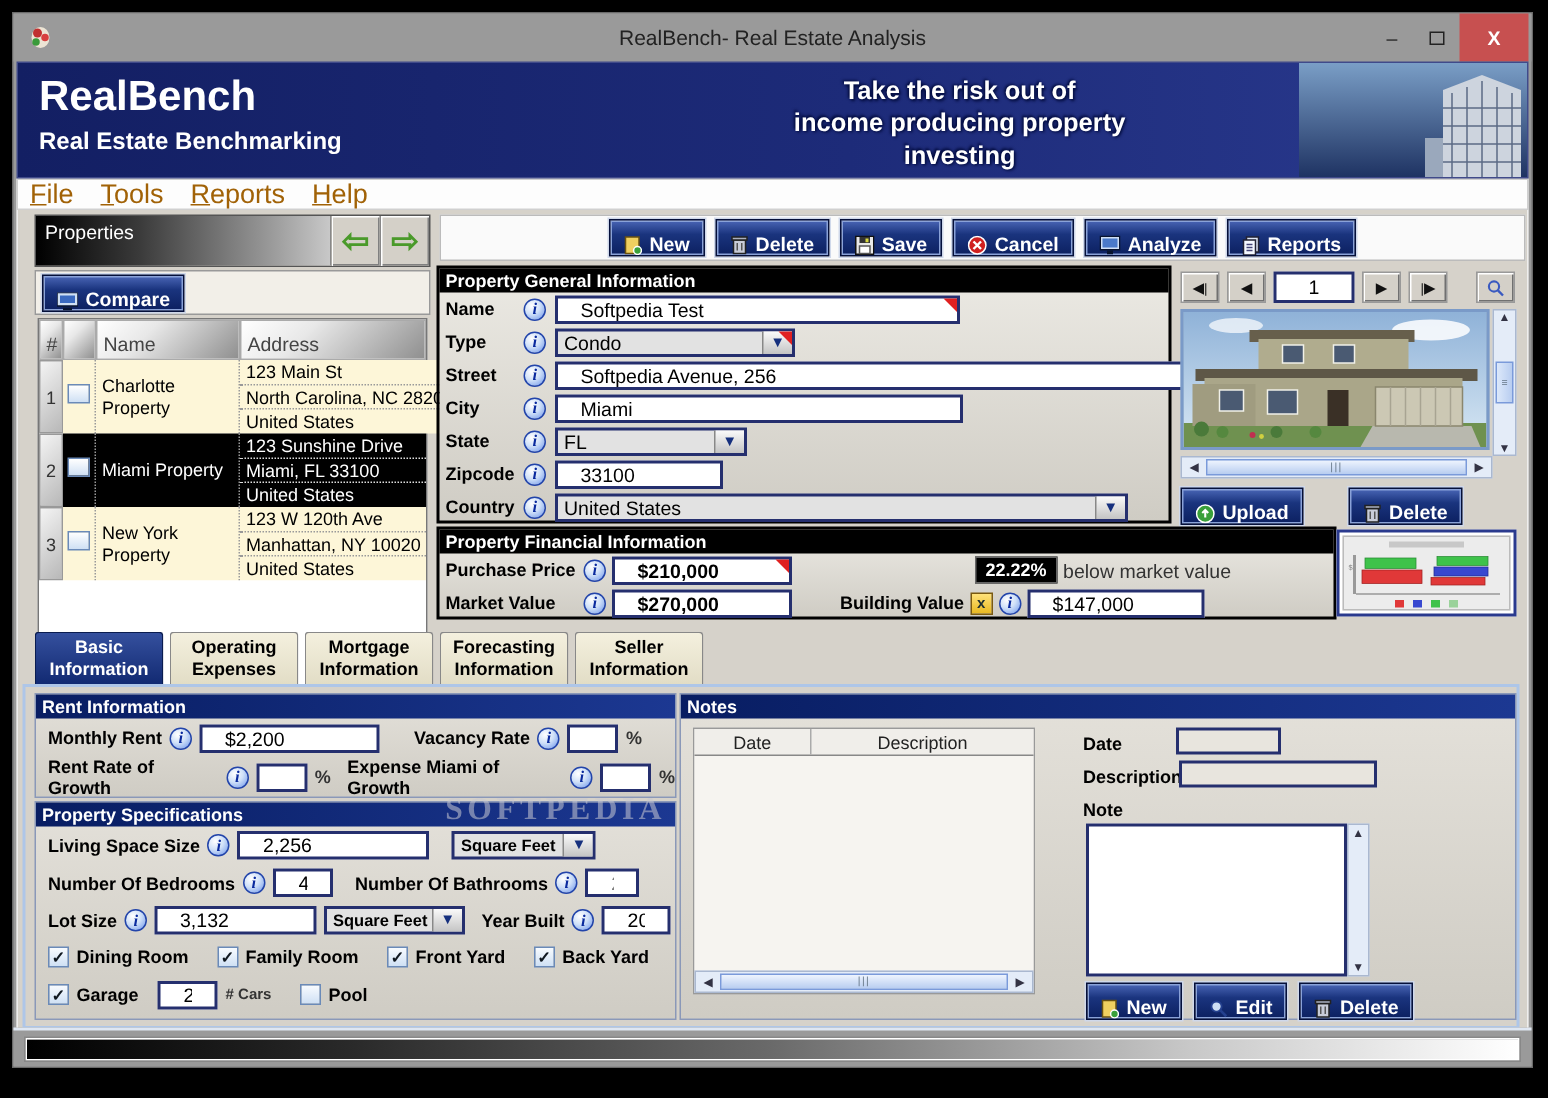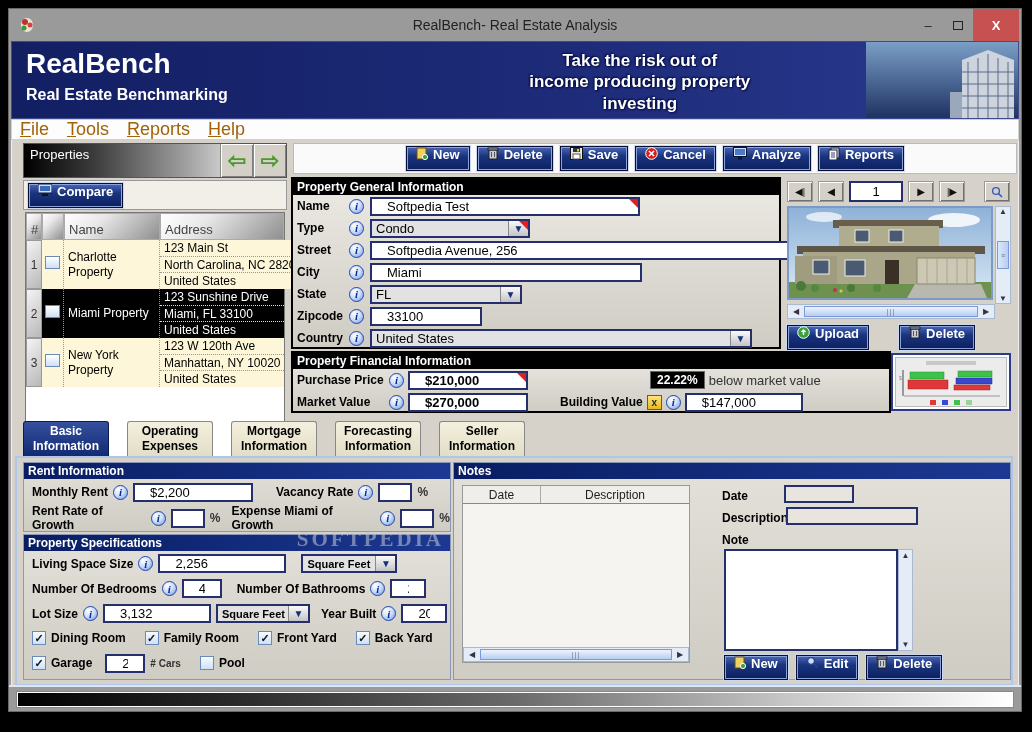--- a/index.html
+++ b/index.html
@@ -40,21 +40,21 @@
   .pt-chk{width:15px;height:13px;background:linear-gradient(#ffffff,#cfe0f4);border:1px solid #6a8ab8;}
   .pt-namecell{width:96px;flex:0 0 96px;background:#fdf6d8;border-right:1px dotted #999;display:flex;align-items:center;padding-left:4px;line-height:1.2;}
   .pt-addrcell{flex:1;background:#fdf6d8;display:flex;flex-direction:column;}
   .pt-addrline{flex:1;display:flex;align-items:center;padding-left:4px;border-bottom:1px dotted #999;white-space:nowrap;overflow:hidden;}
   .pt-addrline:last-child{border-bottom:none;}
   .pt-row.selected .pt-chkcell,.pt-row.selected .pt-namecell,.pt-row.selected .pt-addrcell{background:#000;color:#fff;}
   .pt-row.selected .pt-addrline{border-bottom-color:#ddd;}
   .pt-filler{flex:1;background:#fff;}
   
   .toolbar-strip{left:281px;top:3px;width:724px;height:31px;background:#fafafa;border:1px solid #bbb;display:flex;align-items:center;gap:7px;padding-left:112px;}
-  .btn-navy{display:inline-flex;align-items:flex-start;justify-content:center;gap:5px;background:linear-gradient(180deg,#4a66b6 0%,#1a347e 40%,#0c2060 100%);border:1px solid #05103a;box-shadow:inset 0 0 0 1px #8aa2d8,0 0 0 1px #cfd8ea;color:#fff;font-weight:bold;font-size:13px;padding:0 9px;height:25px;white-space:nowrap;cursor:default;}
+  .btn-navy{display:inline-flex;align-items:flex-end;justify-content:center;gap:5px;background:linear-gradient(180deg,#4a66b6 0%,#1a347e 40%,#0c2060 100%);border:1px solid #05103a;box-shadow:inset 0 0 0 1px #8aa2d8,0 0 0 1px #cfd8ea;color:#fff;font-weight:bold;font-size:13px;padding:0 9px;height:25px;white-space:nowrap;cursor:default;}
   .btn-navy svg{flex:0 0 auto;}
   
   .panel-black{border:2px solid #000;background:linear-gradient(180deg,#eceae4,#cfccc4);}
   .hdr-black{background:#000;color:#fff;font-weight:bold;font-size:12px;height:16px;line-height:16px;padding-left:4px;}
   .hdr-navy{background:linear-gradient(90deg,#081d62,#1c3892);color:#fff;font-weight:bold;font-size:12px;height:16px;line-height:16px;padding-left:4px;position:relative;}
   .gi-panel{left:279px;top:37px;width:490px;height:172px;}
   .gi-row{display:flex;align-items:center;height:22px;padding-left:4px;}
   .gi-label{width:52px;flex:0 0 52px;font-weight:bold;font-size:12px;color:#000;}
   .field{background:#fff;border:2px solid #252f6e;height:19px;font-size:13px;padding:0 15px;font-family:"Liberation Sans",sans-serif;color:#000;}
   .fieldwrap{position:relative;display:inline-flex;}
@@ -78,21 +78,21 @@
   .img-btns{position:absolute;left:4px;top:148px;width:224px;display:flex;}
   
   .fin-panel{left:279px;top:211px;width:600px;height:62px;}
   .fin-row{display:flex;align-items:center;height:22px;padding-left:4px;gap:4px;}
   .fin-label{font-weight:bold;font-size:12px;width:88px;flex:0 0 88px;}
   .badge-black{background:#000;color:#fff;font-size:12px;font-weight:bold;padding:1px 6px;border:1px solid #666;}
   .yellow-x{width:15px;height:15px;background:linear-gradient(#ffe27a,#e8b820);border:1px solid #7a5a10;color:#203030;font-size:10px;font-weight:bold;display:inline-flex;align-items:center;justify-content:center;}
   .chart-thumb{left:879px;top:213px;width:120px;height:58px;border:2px solid #2a3a8e;background:#fff;padding:2px;}
   .chart-thumb .inner{width:100%;height:100%;background:#ececec;border:1px solid #bbb;}
   
-  .tabs{left:11px;top:281px;height:35px;display:flex;gap:18px;}
+  .tabs{left:11px;top:281px;height:35px;display:flex;gap:4px;}
   .tab{width:86px;height:35px;border:1px solid #888;border-bottom:none;border-radius:3px 3px 0 0;background:linear-gradient(#f4f0de,#e2ddc6);color:#000;font-weight:bold;font-size:12px;display:flex;align-items:center;justify-content:center;text-align:center;line-height:1.25;padding:2px;}
   .tab.active{background:linear-gradient(180deg,#35509e,#122a72);color:#fff;border-color:#0a1c50;}
   .content-frame{left:3px;top:316px;width:998px;height:230px;border:2px solid #aec6e8;background:#d6d2ca;}
   
   .rent-panel{left:11px;top:322px;width:428px;height:70px;border:1px solid #8a98b8;background:linear-gradient(180deg,#e4e1da,#cfccc4);}
   .specs-panel{left:11px;top:394px;width:428px;height:146px;border:1px solid #8a98b8;background:linear-gradient(180deg,#e4e1da,#cfccc4);}
   .frow{display:flex;align-items:center;gap:5px;padding-left:8px;font-size:12px;font-weight:bold;color:#000;}
   .rent-panel .frow{height:26px;}
   .specs-panel .frow{height:25px;}
   .pct{font-weight:bold;font-size:12px;color:#333;}
@@ -324,21 +324,21 @@
         <div class="gi-row">
           <span class="gi-label">City</span>
           <span class="info">i</span>
           <span class="fieldwrap" style="margin-left:6px;">
               <input class="field" style="width: 272px;" value="Miami">
             </span>
         </div>
         <div class="gi-row">
           <span class="gi-label">State</span>
           <span class="info">i</span>
-          <span class="dd" style="width:152px;margin-left:6px;">
+          <span class="dd" style="width:128px;margin-left:6px;">
             <span class="dd-text">FL</span>
             <span class="dd-btn">▼</span>
           </span>
         </div>
         <div class="gi-row">
           <span class="gi-label">Zipcode</span>
           <span class="info">i</span>
           <span class="fieldwrap" style="margin-left:6px;">
               <input class="field" style="width: 112px;" value="33100">
             </span>

